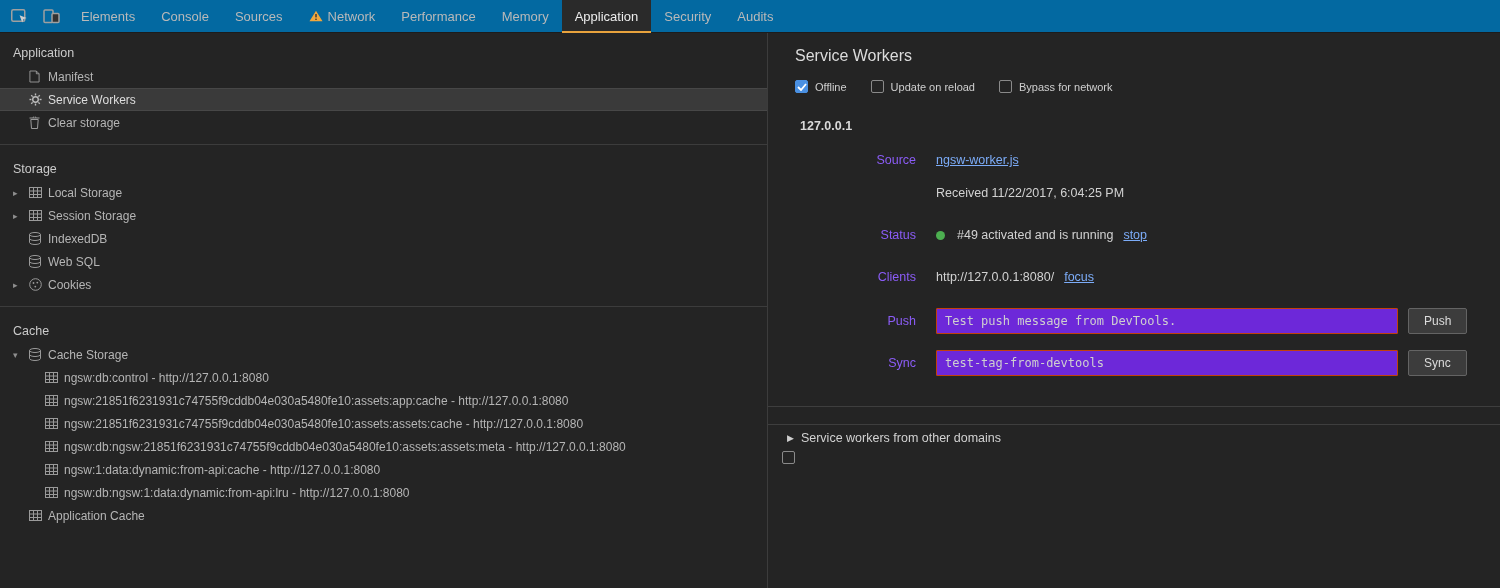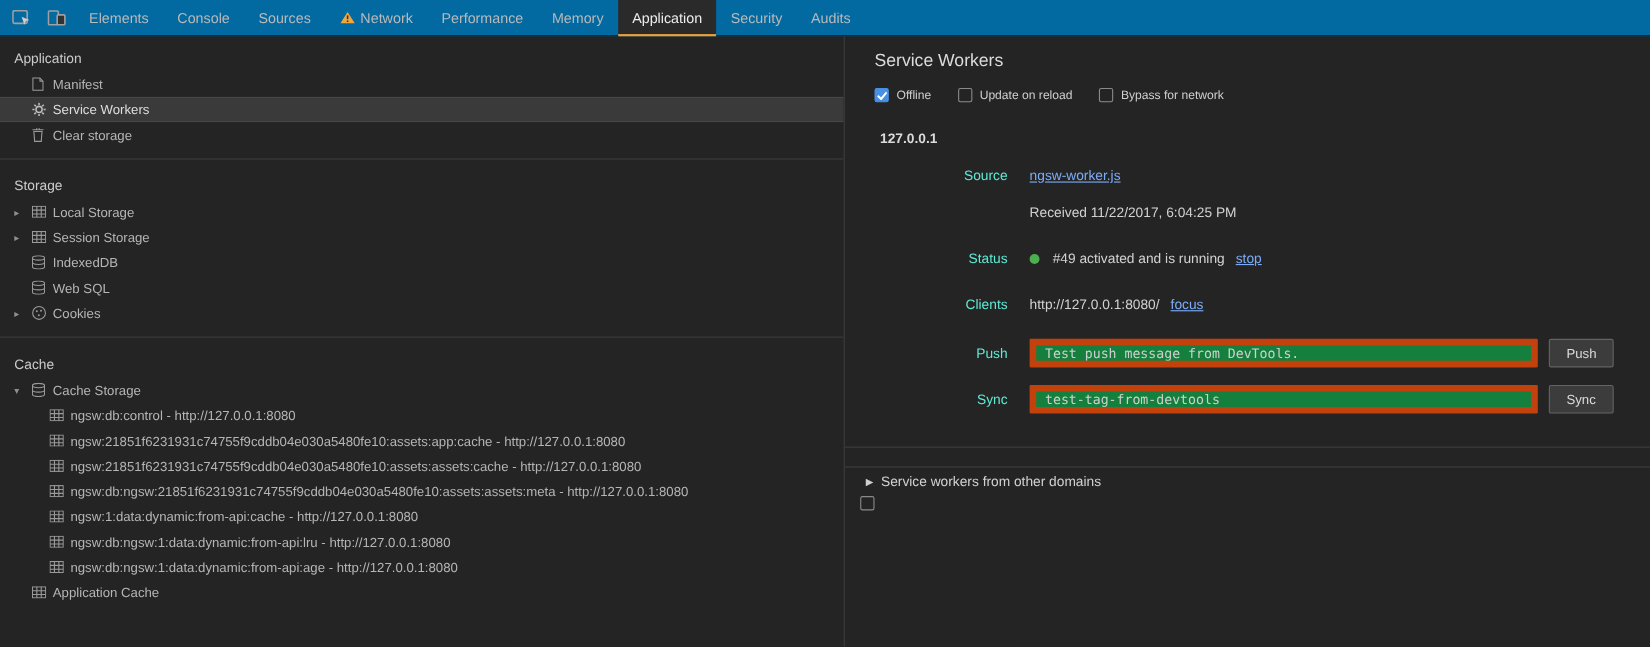--- a/index.html
+++ b/index.html
@@ -40,25 +40,25 @@
   .sw-title { font-size:16px; color:#dcdcdc; padding:14px 0 0 27px; }
   .toolbar { display:flex; align-items:center; gap:24px; padding:15px 0 0 27px; }
   .cbgroup { display:flex; align-items:center; gap:7px; font-size:11px; color:#cfcfcf; }
   .cb { width:13px; height:13px; border:1px solid #8a8a8a; border-radius:2px;
         display:inline-flex; align-items:center; justify-content:center; background:transparent; }
   .cb.checked { background:#4a90e2; border-color:#4a90e2; }
 
   .worker { margin-top:26px; }
   .origin { padding-left:32px; font-weight:bold; font-size:12.5px; color:#dadada; }
   .frow { display:flex; align-items:center; margin-top:16px; min-height:22px; font-size:12.5px; }
-  .flabel { width:148px; flex:0 0 148px; text-align:right; color:#5eead4; padding-right:0; }
+  .flabel { width:148px; flex:0 0 148px; text-align:right; color:#8b5cf6; padding-right:0; }
   .fvalue { margin-left:20px; display:flex; align-items:center; gap:10px; color:#d2d2d2; }
   a.link { color:#7cacf8; text-decoration:underline; cursor:pointer; }
   .dot { width:9px; height:9px; border-radius:50%; background:#4caf50; display:inline-block; margin-right:2px; }
-  .ti { width:462px; height:26px; background:#15803d; border:6px solid #c2410c; border-radius:1px;
+  .ti { width:462px; height:26px; background:#6d28d9; border:1px solid #c2410c; border-radius:1px;
         color:#cfcfcf; font-family:"DejaVu Sans Mono", monospace; font-size:12px; padding:0 8px; }
   .btn { height:26px; padding:0 15px; margin-left:10px; background:#3c3c3c; border:1px solid #646464;
          border-radius:2px; color:#dcdcdc; font-size:12px; font-family:"Liberation Sans",sans-serif; cursor:pointer; }
   .divider { border-top:1px solid #3e3e3e; margin-top:30px; }
   .other { border-top:1px solid #3e3e3e; margin-top:17px; padding:6px 0 0 19px; }
   .other-row { display:flex; align-items:center; gap:7px; font-size:12.5px; color:#d2d2d2; }
   .other-tri { font-size:9px; color:#cfcfcf; }
   .other-cb { margin:6px 0 0 -5px; }
   .warn-slot { display:flex; align-items:center; }
 </style>
@@ -308,32 +308,20 @@
           <svg width="13" height="11" viewBox="0 0 13 11">
               <rect x="0.5" y="0.5" width="12" height="10" fill="none" stroke="#9a9a9a"></rect>
               <line x1="0.5" y1="4" x2="12.5" y2="4" stroke="#9a9a9a"></line>
               <line x1="0.5" y1="7.5" x2="12.5" y2="7.5" stroke="#9a9a9a"></line>
               <line x1="4.5" y1="0.5" x2="4.5" y2="10.5" stroke="#9a9a9a"></line>
               <line x1="8.5" y1="0.5" x2="8.5" y2="10.5" stroke="#9a9a9a"></line>
             </svg>
         </span>
         <span class="s-label">ngsw:db:ngsw:1:data:dynamic:from-api:lru - http://127.0.0.1:8080</span>
       </div>
-      <div class="s-row child">
-        <span class="icon-slot">
-          <svg width="13" height="11" viewBox="0 0 13 11">
-              <rect x="0.5" y="0.5" width="12" height="10" fill="none" stroke="#9a9a9a"></rect>
-              <line x1="0.5" y1="4" x2="12.5" y2="4" stroke="#9a9a9a"></line>
-              <line x1="0.5" y1="7.5" x2="12.5" y2="7.5" stroke="#9a9a9a"></line>
-              <line x1="4.5" y1="0.5" x2="4.5" y2="10.5" stroke="#9a9a9a"></line>
-              <line x1="8.5" y1="0.5" x2="8.5" y2="10.5" stroke="#9a9a9a"></line>
-            </svg>
-        </span>
-        <span class="s-label">ngsw:db:ngsw:1:data:dynamic:from-api:age - http://127.0.0.1:8080</span>
-      </div>
 
       <div class="s-row">
         <span class="tri-slot"></span>
         <span class="icon-slot">
           <svg width="13" height="11" viewBox="0 0 13 11">
               <rect x="0.5" y="0.5" width="12" height="10" fill="none" stroke="#9a9a9a"></rect>
               <line x1="0.5" y1="4" x2="12.5" y2="4" stroke="#9a9a9a"></line>
               <line x1="0.5" y1="7.5" x2="12.5" y2="7.5" stroke="#9a9a9a"></line>
               <line x1="4.5" y1="0.5" x2="4.5" y2="10.5" stroke="#9a9a9a"></line>
               <line x1="8.5" y1="0.5" x2="8.5" y2="10.5" stroke="#9a9a9a"></line>

